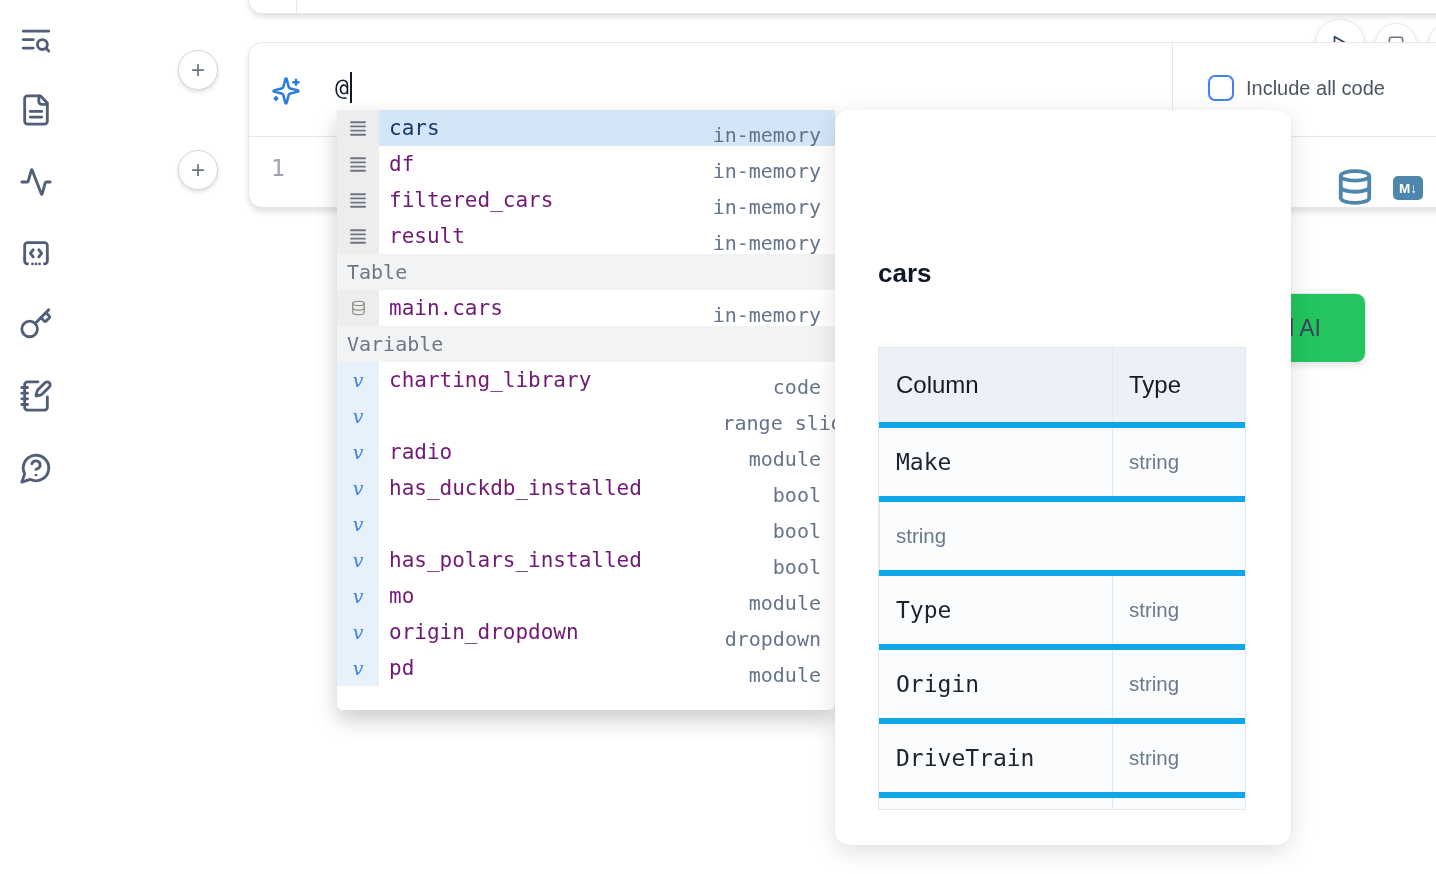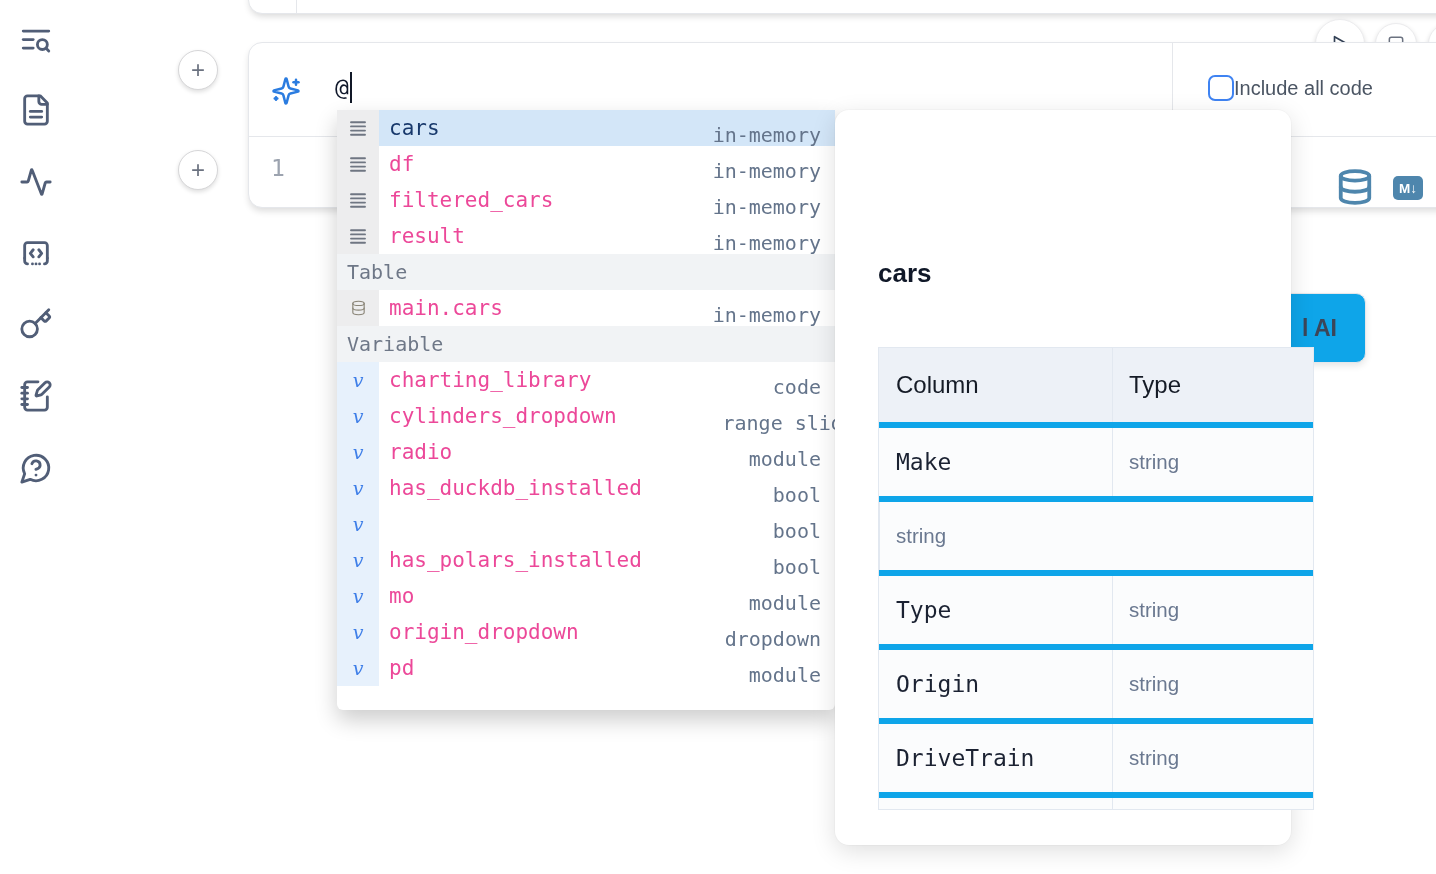--- a/index.html
+++ b/index.html
@@ -36,66 +36,66 @@
   .main-cell .vdiv { position:absolute; left:923px; top:0; height:93px; border-left:1px solid #e5e7eb; }
   .main-cell .hdiv { position:absolute; left:0; right:0; top:93px; border-top:1px solid #e5e7eb; }
   .sparkle { position:absolute; left:22px; top:33px; width:30px; height:30px; }
   .sparkle svg { width:30px; height:30px; stroke:#2b7ce0; stroke-width:2; fill:none;
                  stroke-linecap:round; stroke-linejoin:round; }
   .ai-query { position:absolute; left:86px; top:31px; font-family:"DejaVu Sans Mono", monospace;
               font-size:23px; color:#0f172a; }
   .caret { position:absolute; left:101px; top:29px; width:2px; height:31px; background:#111827; }
   .chk-wrap { position:absolute; left:959px; top:32px; display:flex; align-items:center; }
   .chk { width:26px; height:26px; border:2.5px solid #3f83f2; border-radius:7px; background:#fff; }
-  .chk-label { font-size:20px; color:#4b5563; }
+  .chk-label { margin-left:12px; font-size:20px; color:#4b5563; }
   .line-no { position:absolute; left:22px; top:112px; font-family:"DejaVu Sans Mono", monospace;
              font-size:23px; color:#9ca3af; }
   .db-icon { position:absolute; left:1087px; top:124px; }
   .db-icon svg { width:38px; height:40px; stroke:#4e86ad; stroke-width:2.4; fill:none;
                  stroke-linecap:round; stroke-linejoin:round; }
   .md-badge { position:absolute; left:1144px; top:133px; width:30px; height:24px; background:#4e86ad;
               border-radius:5px; color:#fff; font-weight:bold; font-size:13.5px;
               display:flex; align-items:center; justify-content:center; letter-spacing:0; }
 
   
-  .ai-btn { left:1230px; top:293px; width:136px; height:70px; background:#0ea5e9;
+  .ai-btn { left:1230px; top:293px; width:136px; height:70px; background:#22c55e;
             border:1px solid #e5e7eb; border-radius:10px; box-shadow:0 3px 7px rgba(0,0,0,.10);
-            z-index:2; display:flex; align-items:center; justify-content:flex-end; padding-right:28px;
-            font-weight:bold; font-size:23px; color:#3c4658; }
+            z-index:2; display:flex; align-items:center; justify-content:flex-end; padding-right:44px;
+            font-weight:normal; font-size:23px; color:#3c4658; }
 
   
   .dropdown { left:337px; top:110px; width:498px; height:600px; background:#fff;
               box-shadow:0 10px 22px rgba(0,0,0,.20); border-radius:0 0 6px 6px;
               overflow:hidden; z-index:3; font-family:"DejaVu Sans Mono", monospace; }
   .dd-header { height:36px; line-height:36px; background:#f1f3f5; color:#6e7787;
                font-size:20px; padding-left:10px; }
   .dd-row { position:relative; height:36px; display:flex; align-items:center; background:#fff; }
   .dd-row.selected { background:#d3e6f8; }
   .dd-gutter { width:42px; height:36px; flex:0 0 42px; display:flex; align-items:center;
                justify-content:center; }
   .dd-gutter.gray { background:#ededee; }
   .dd-gutter.blue { background:#e7f1fc; }
-  .dd-name { margin-left:10px; font-size:21px; color:#ec4899; white-space:nowrap; }
+  .dd-name { margin-left:10px; font-size:21px; color:#701a75; white-space:nowrap; }
   .dd-row.selected .dd-name { color:#17386b; }
   .dd-type { position:absolute; right:14px; font-size:20px; color:#64748b; white-space:nowrap;margin-top:14px; }
   .dd-type.clip { right:-32px; }
   .var-v { font-family:"DejaVu Serif", serif; font-style:italic; font-size:19px; color:#3f7fe8; }
   .df-lines svg { width:18px; height:18px; stroke:#6f7682; stroke-width:1.9; fill:none; stroke-linecap:round; }
   .tbl-db svg { width:17px; height:18px; stroke:#8a8577; stroke-width:1.6; fill:none;
                 stroke-linecap:round; stroke-linejoin:round; }
 
   
   .panel { left:835px; top:110px; width:456px; height:735px; background:#fff;
            border-radius:14px; box-shadow:0 6px 24px rgba(0,0,0,.13), 0 0 0 1px rgba(0,0,0,.02);
            z-index:4; }
   .panel-title { position:absolute; left:43px; top:148px; font-size:26px; font-weight:bold; color:#101828; }
   .panel-source { position:absolute; left:43px; top:195px; font-size:14px; color:#68788f;margin-top:48px; }
   .panel-badge { position:absolute; left:43px; top:148px; width:368px; height:46px; background:#eef2f7;
                  border-radius:8px; font-size:20.5px; color:#2a3344; line-height:46px; padding-left:16px; }
-  .panel-table { position:absolute; left:43px; top:237px; width:436px; height:463px;
+  .panel-table { position:absolute; left:43px; top:237px; width:368px; height:463px;
                  border:1px solid #e2e8f0; overflow:hidden; background:#fbfcfd; }
   .pt-row { position:relative; height:74px; display:flex; border-top:6px solid #0ea5e9; }
   .pt-row:first-child { border-top:none; }
   .pt-row.hdr { background:#edf1f7; }
   .pt-c1 { width:233px; display:flex; align-items:center; padding-left:17px; }
   .pt-c2 { flex:1; display:flex; align-items:center; padding-left:16px; border-left:1px solid #e2e8f0; }
   .pt-hdr-txt { font-size:24px; color:#151b26; }
   .pt-name { font-family:"DejaVu Sans Mono", monospace; font-size:23px; color:#1b2232; }
   .pt-type { font-size:20.5px; color:#6a7890; }
 </style>
@@ -291,21 +291,20 @@
       <span class="dd-gutter blue">
         <span class="var-v">v</span>
       </span>
       <span class="dd-name">charting_library</span>
       <span class="dd-type">code</span>
     </div>
     <div class="dd-row">
       <span class="dd-gutter blue">
         <span class="var-v">v</span>
       </span>
-      <span class="dd-name">cylinders_dropdown</span>
       <span class="dd-type clip">range_slider</span>
     </div>
     <div class="dd-row">
       <span class="dd-gutter blue">
         <span class="var-v">v</span>
       </span>
       <span class="dd-name">radio</span>
       <span class="dd-type">module</span>
     </div>
     <div class="dd-row">

